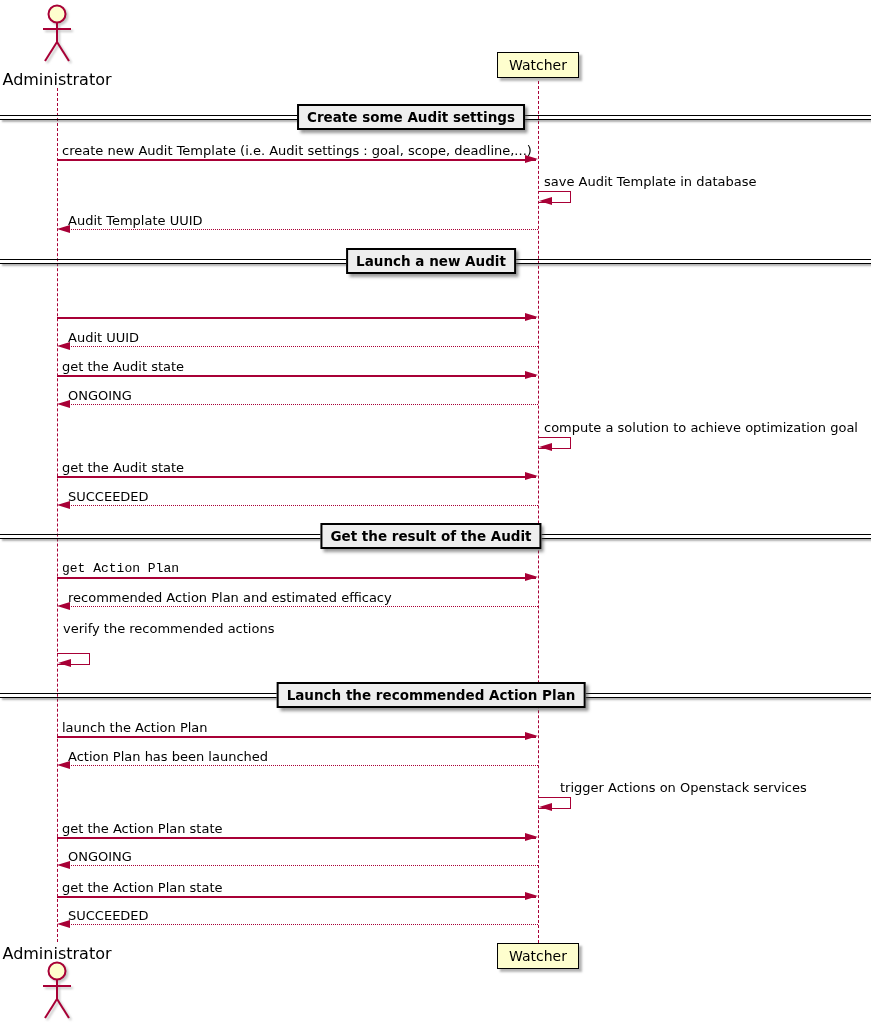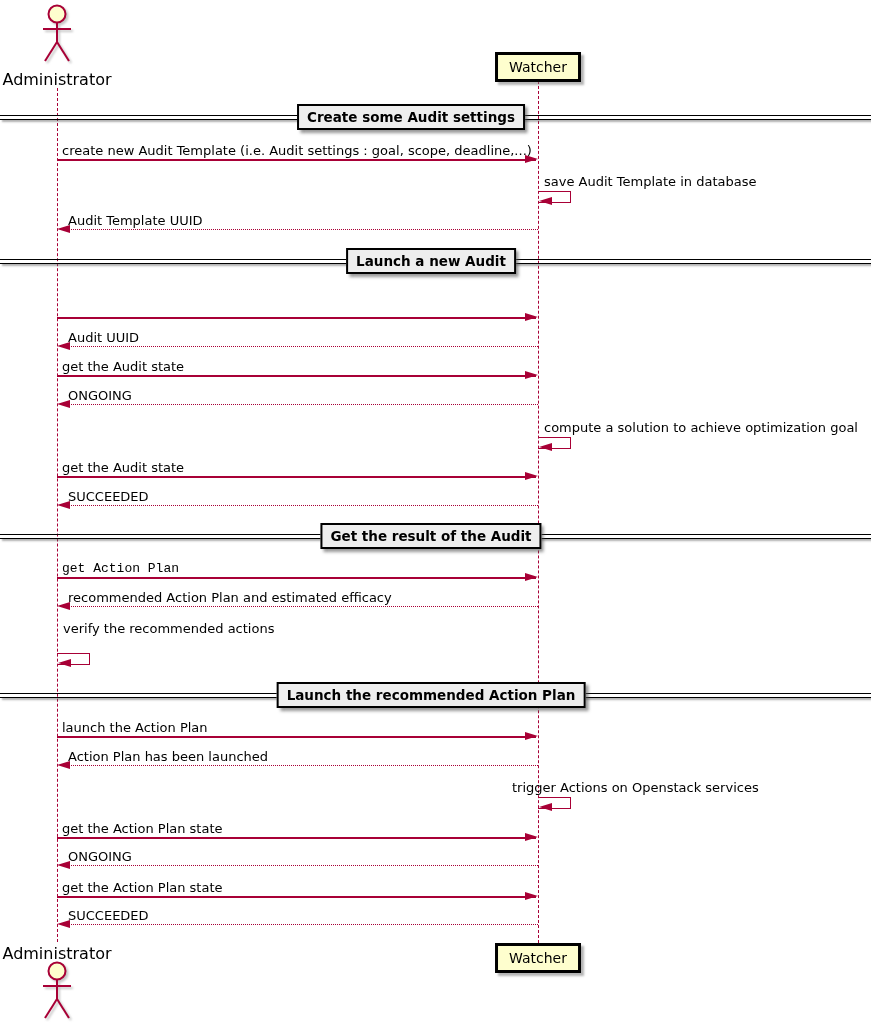--- a/index.html
+++ b/index.html
@@ -3,21 +3,21 @@
 <meta charset="utf-8">
 <style>
   html,body{margin:0;padding:0;background:#ffffff;}
   .canvas{
     position:relative;width:871px;height:1030px;background:#ffffff;
     font-family:"DejaVu Sans", sans-serif;color:#000;overflow:hidden;
   }
   .lifeline{position:absolute;width:0;border-left:1px dashed #A80036;}
   .participant-box{
     position:absolute;transform:translateX(-50%);
-    background:#FEFECE;border:3px solid #000000;
+    background:#FEFECE;border:1px solid #000000;
     padding:4px 11px;font-size:14px;white-space:nowrap;
     box-shadow:3px 3px 2px rgba(120,120,120,0.55);
   }
   .actor-label{
     position:absolute;transform:translateX(-50%);
     font-size:16px;white-space:nowrap;
   }
   .actor-figure{position:absolute;filter:drop-shadow(2.5px 2.5px 1px rgba(150,150,150,0.55));}
   .divider-line{
     position:absolute;left:0;width:871px;height:3px;
@@ -145,21 +145,21 @@
       <div class="msg-text" style="left: 62px; top: 720px;">
         <div>launch the Action Plan</div>
       </div>
       <div class="msg-line-solid" style="left: 57px; top: 736px; width: 479px;"></div>
       <div class="arrowhead-right" style="left: 525px; top: 732px;"></div>
       <div class="msg-text" style="left: 68px; top: 749px;">
         <div>Action Plan has been launched</div>
       </div>
       <div class="msg-line-dotted" style="left: 68px; top: 765px; width: 470px;"></div>
       <div class="arrowhead-left" style="left: 57px; top: 761px;"></div>
-      <div class="msg-text" style="left: 512px; top: 780px;">
+      <div class="msg-text" style="left: 560px; top: 780px;">
         <div>trigger Actions on Openstack services</div>
       </div>
       <div class="self-loop" style="left: 538px; top: 797px; width: 32px; height: 10px;"></div>
       <div class="arrowhead-left" style="left: 539px; top: 803px;"></div>
       <div class="msg-text" style="left: 62px; top: 821px;">
         <div>get the Action Plan state</div>
       </div>
       <div class="msg-line-solid" style="left: 57px; top: 837px; width: 479px;"></div>
       <div class="arrowhead-right" style="left: 525px; top: 833px;"></div>
       <div class="msg-text" style="left: 68px; top: 849px;">

